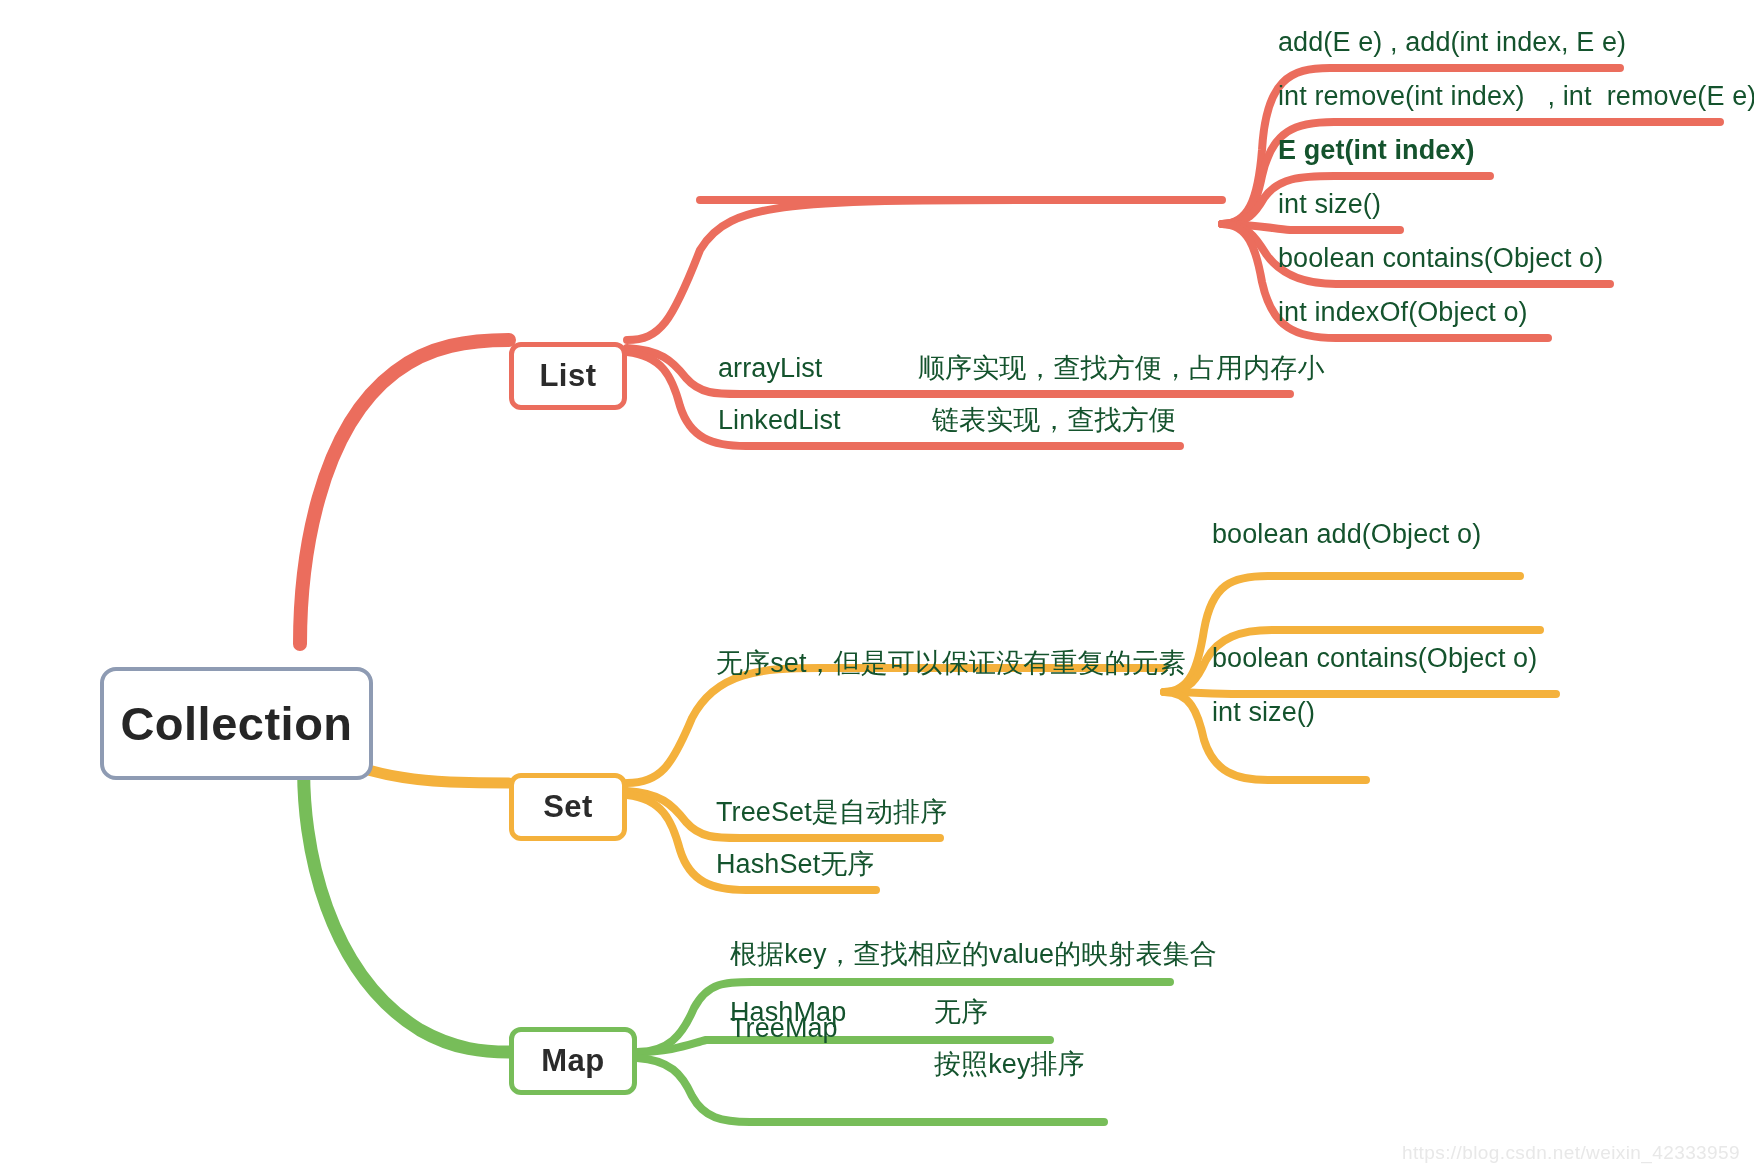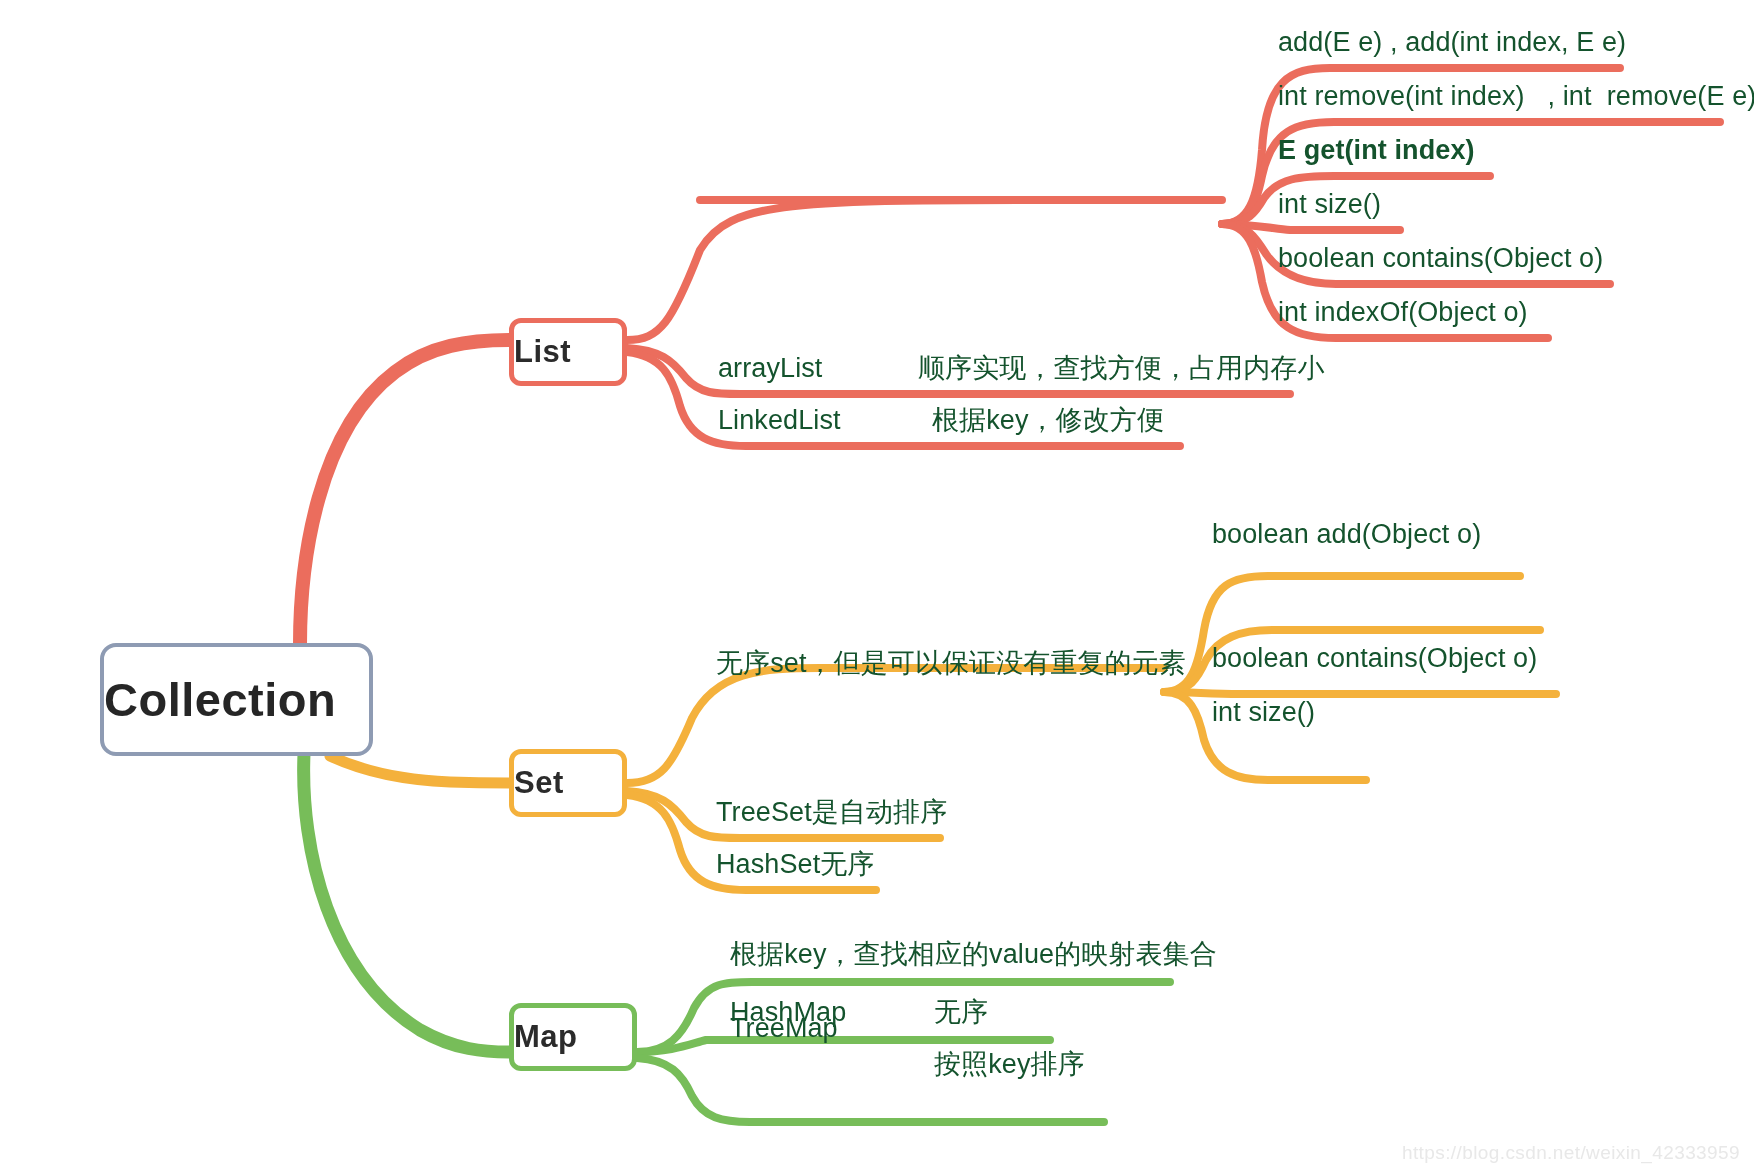--- a/index.html
+++ b/index.html
@@ -27,23 +27,25 @@
     height: 1176px;
     pointer-events: none;
   }
   .node {
     position: absolute;
     box-sizing: border-box;
     background: #ffffff;
     border-radius: 12px;
     display: flex;
     align-items: center;
+    justify-content: center;
     color: #2b2b2b;
     font-weight: bold;
     letter-spacing: 0.5px;
+    margin-top: 24px;
   }
   .node-root {
     left: 100px;
     top: 643px;
     width: 273px;
     height: 113px;
     border: 4px solid #8e9bb3;
     border-radius: 16px;
     font-size: 47px;
     color: #262626;
@@ -141,21 +143,21 @@
   <div class="leaf" style="left:1278px; top:24px;">add(E e) , add(int index, E e)</div>
   <div class="leaf" style="left:1278px; top:78px;">int remove(int index)   , int  remove(E e)</div>
   <div class="leaf" style="left:1278px; top:132px;font-weight:bold;">E get(int index)</div>
   <div class="leaf" style="left:1278px; top:186px;">int size()</div>
   <div class="leaf" style="left:1278px; top:240px;">boolean contains(Object o)</div>
   <div class="leaf" style="left:1278px; top:294px;">int indexOf(Object o)</div>
 
   <div class="leaf" style="left:718px; top:350px;">arrayList</div>
   <div class="leaf" style="left:918px; top:350px;">顺序实现，查找方便，占用内存小</div>
   <div class="leaf" style="left:718px; top:402px;">LinkedList</div>
-  <div class="leaf" style="left:932px; top:402px;">根据key，修改方便</div>
+  <div class="leaf" style="left:932px; top:402px;">链表实现，查找方便</div>
 
   <div class="leaf" style="left:716px; top:645px;">无序set，但是可以保证没有重复的元素</div>
 
   <div class="leaf" style="left:1212px; top:516px;">boolean add(Object o)</div>
   <div class="leaf" style="left:1212px; top:640px;">boolean contains(Object o)</div>
   <div class="leaf" style="left:1212px; top:694px;">int size()</div>
 
   <div class="leaf" style="left:716px; top:794px;">TreeSet是自动排序</div>
   <div class="leaf" style="left:716px; top:846px;">HashSet无序</div>
 

